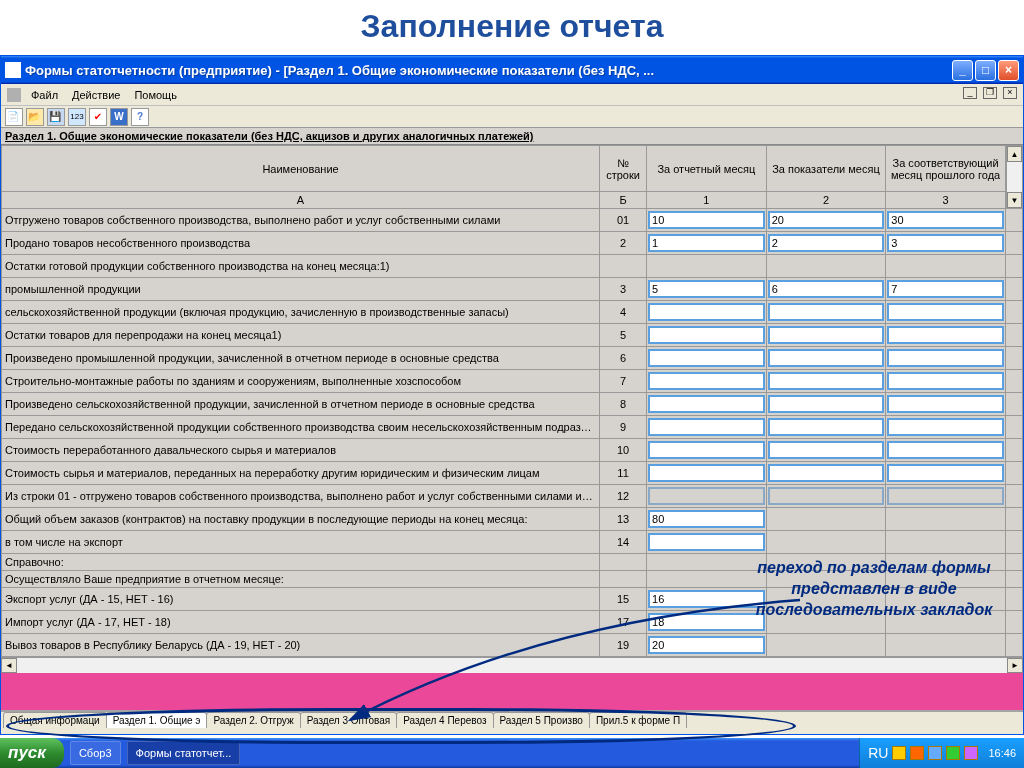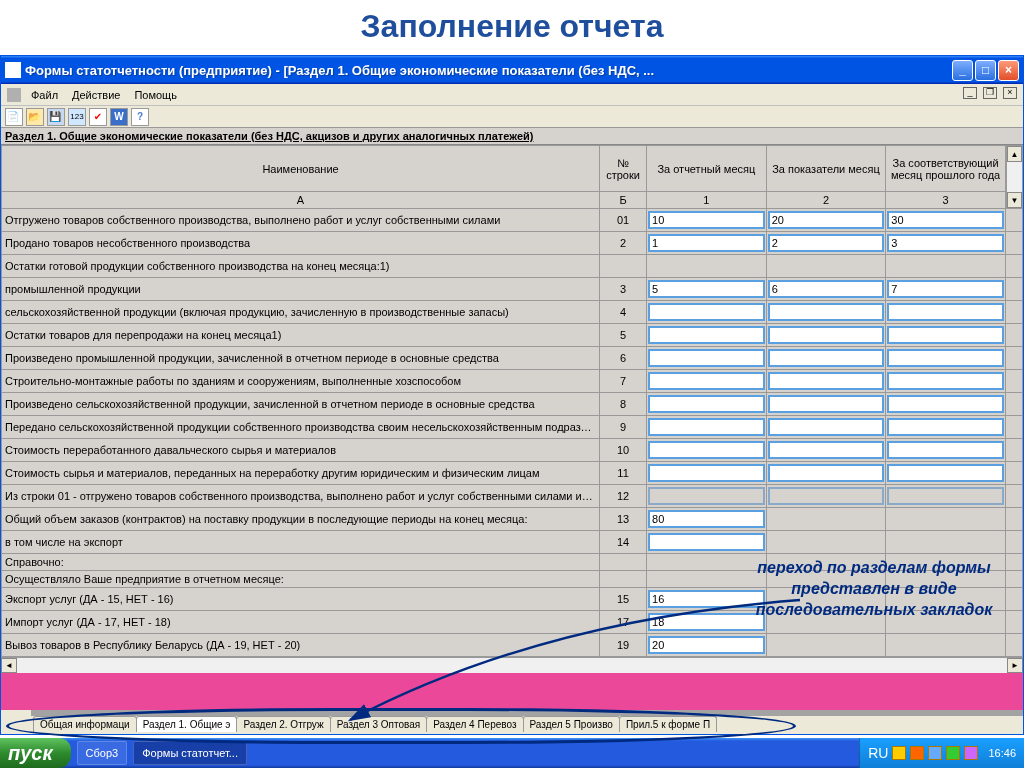--- a/index.html
+++ b/index.html
@@ -30,26 +30,26 @@
   table.grid td.cell { padding: 1px; }
   .inp { width: 100%; height: 18px; border: 2px solid #5aa0e0; background: #fff; font-size: 11px; padding: 0 2px; }
   .inp.ro { background: #d6d3ce; border-color: #8aa8c8; }
   .scrollbar-v { position: absolute; right: 0; top: 0; width: 16px; height: 100%; background: #ece9d8; border-left: 1px solid #999; display: flex; flex-direction: column; }
   .scrollbar-v .arrow, .scrollbar-h .arrow { background: #ece9d8; border: 1px solid #888; display: flex; align-items: center; justify-content: center; font-size: 8px; }
   .scrollbar-v .arrow { height: 16px; }
   .scrollbar-v .track { flex: 1; background: #f0f0f0; }
   .scrollbar-h { height: 16px; background: #ece9d8; border-top: 1px solid #999; display: flex; }
   .scrollbar-h .arrow { width: 16px; }
   .scrollbar-h .track { flex: 1; background: #f0f0f0; }
-  .tabs { height: 22px; background: #ece9d8; display: flex; align-items: flex-start; border-top: 6px solid #a3a3a3; padding-left: 2px; margin-left: 30px; }
+  .tabs { height: 22px; background: #ece9d8; display: flex; align-items: flex-start; border-top: 2px solid #a3a3a3; padding-left: 2px; }
   .tab { border: 1px solid #999; border-bottom: none; border-radius: 3px 3px 0 0; padding: 2px 6px; font-size: 10px; background: #ece9d8; margin-right: -1px; white-space: nowrap; }
   .tab.active { background: #fff; font-weight: normal; position: relative; top: 0; }
   .annotation { position: absolute; right: 30px; top: 558px; width: 240px; color: #002a80; font-size: 16px; font-weight: bold; text-align: center; font-style: italic; line-height: 1.3; z-index: 50; font-family: Arial, sans-serif; }
   .taskbar { position: absolute; bottom: 0; left: 0; right: 0; height: 30px; background: linear-gradient(to bottom, #3e94f7 0%, #235ade 10%, #235ade 90%, #123a9e 100%); display: flex; align-items: center; color: #fff; font-size: 11px; }
-  .start { height: 30px; background: linear-gradient(to bottom, #5fc35f 0%, #2e8b2e 50%, #1e6b1e 100%); display: flex; align-items: center; padding: 0 18px 0 8px; font-weight: bold; font-style: italic; border-radius: 0 12px 12px 0; font-size: 20px; }
+  .start { height: 30px; background: linear-gradient(to bottom, #5fc35f 0%, #2e8b2e 50%, #1e6b1e 100%); display: flex; align-items: center; padding: 0 18px 0 8px; font-weight: bold; font-style: italic; border-radius: 0 12px 12px 0; font-size: 17px; }
   .task-item { height: 24px; display: flex; align-items: center; padding: 0 8px; margin-left: 6px; background: rgba(255,255,255,0.1); border: 1px solid rgba(255,255,255,0.2); border-radius: 2px; }
   .task-item.active { background: rgba(0,0,40,0.3); }
   .tray { margin-left: auto; height: 30px; background: linear-gradient(to bottom, #1a9fff 0%, #0f7fd8 100%); display: flex; align-items: center; padding: 0 8px; gap: 4px; border-left: 1px solid rgba(0,0,0,0.3); }
   .tray .lang { font-size: 14px; }
   .tray .clock { font-size: 11px; margin-left: 6px; }
   .tray .ico { width: 14px; height: 14px; background: #ffcc00; border: 1px solid #aa7700; }
   svg.arrow-svg { position: absolute; z-index: 49; pointer-events: none; }
   .tab-ring { position: absolute; border: 3px solid #002a80; border-radius: 50% / 60%; z-index: 48; pointer-events: none; }
 </style>
 </head>

